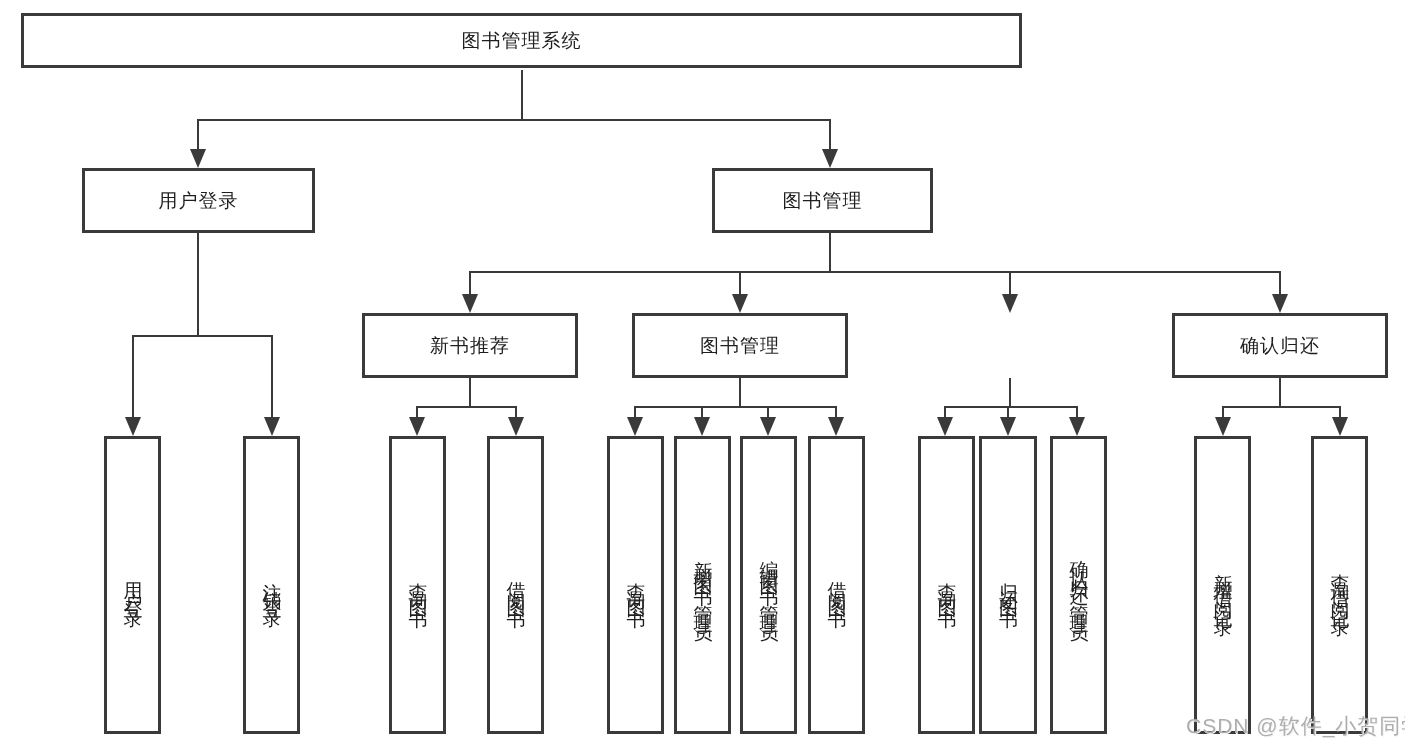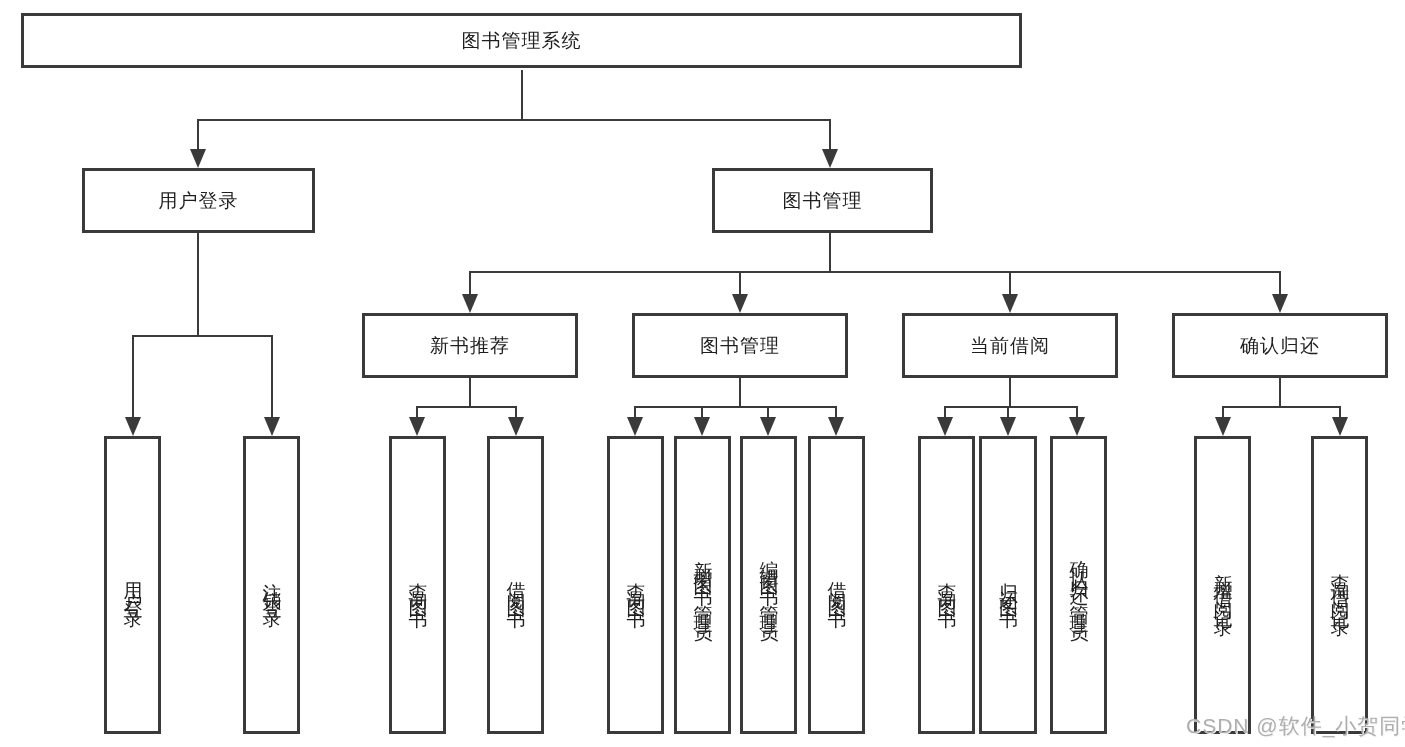--- a/index.html
+++ b/index.html
@@ -49,23 +49,20 @@
   </div>
   <div class="node lv2b">
     <span>图书管理</span>
   </div>
 
   <div class="node lv3" style="left:362px">
     <span>新书推荐</span>
   </div>
   <div class="node lv3" style="left:632px">
     <span>图书管理</span>
-  </div>
-  <div class="node lv3" style="left:902px">
-    <span>当前借阅</span>
   </div>
   <div class="node lv3" style="left:1172px">
     <span>确认归还</span>
   </div>
 
   <div class="node leaf" style="left:104px">
     <span class="vtxt">用户登录</span>
   </div>
   <div class="node leaf" style="left:243px">
     <span class="vtxt">注销登录</span>

